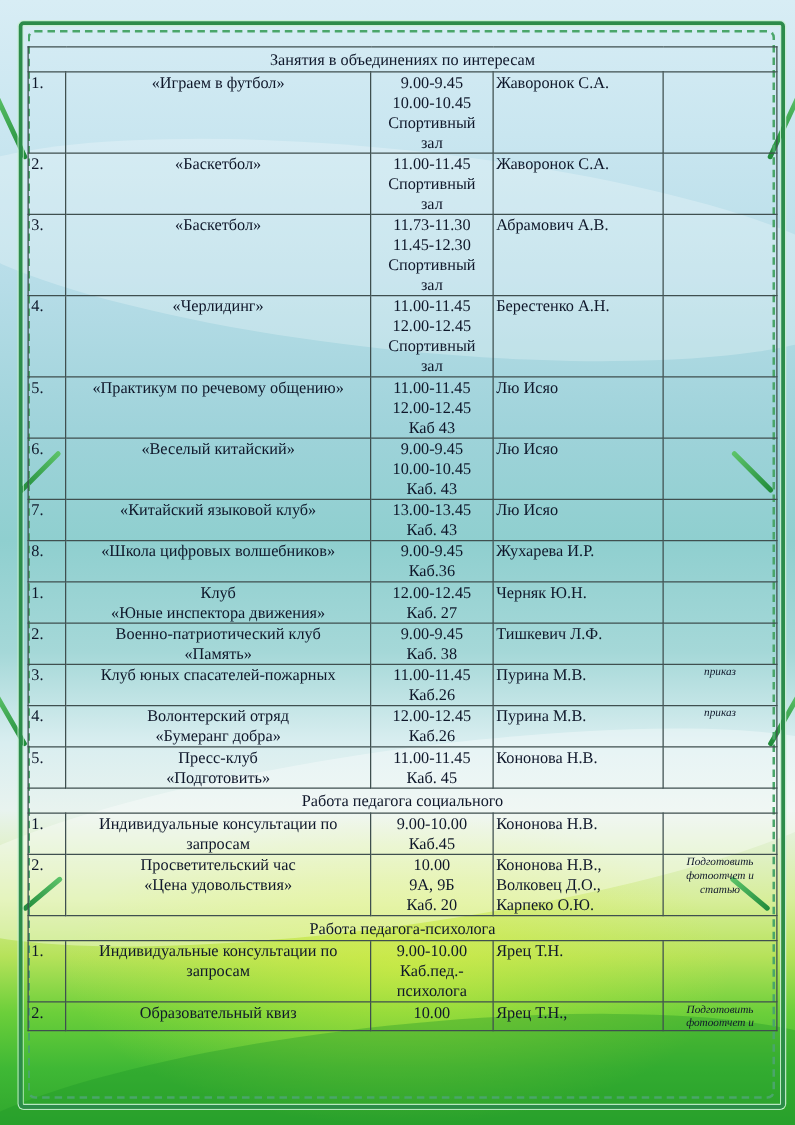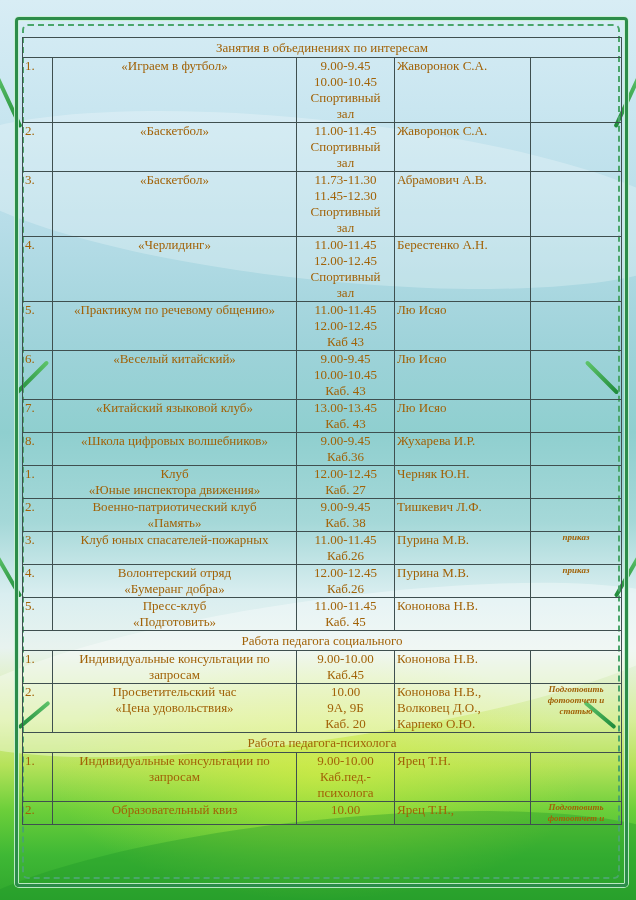--- a/index.html
+++ b/index.html
@@ -30,35 +30,35 @@
       border: 3px solid #2c8c4a; border-radius: 4px;
       box-shadow: 0 0 0 1px rgba(200,240,210,0.9), inset 0 0 0 1px rgba(200,240,210,0.9);
     }
     .frame-inner {
       position: absolute; left: 22px; top: 24px; width: 594px; height: 851px;
       border: 2px dashed #4aa66a; border-radius: 6px;
     }
     table.sched {
       position: absolute; left: 22px; top: 37px; width: 599px;
       border-collapse: collapse; table-layout: fixed;
-      font-size: 13px; line-height: 16px; color: #a16207;
+      font-size: 13px; line-height: 16px; color: #0f172a;
     }
     table.sched td {
       border: 1px solid #3f4f4f; padding: 0 2px; vertical-align: top;
     }
     col.c-num { width: 30px; }
     col.c-title { width: 244px; }
     col.c-time { width: 98px; }
     col.c-teacher { width: 136px; }
     col.c-note { width: 91px; }
     td.num { padding-left: 3px; }
     td.title { text-align: center; }
     td.time { text-align: center; }
     td.teacher { padding-left: 5px; }
-    td.note { text-align: center; font-style: italic; font-size: 9px; line-height: 11px; padding-top: 2px; font-weight: bold; }
+    td.note { text-align: center; font-style: italic; font-size: 9px; line-height: 11px; padding-top: 2px; }
     tr.section td { text-align: center; height: 19px; line-height: 19px; }
     .bold { font-weight: normal; }
     .line { display: block; }
   </style>
 </head>
 <body>
 
 <div class="wave wave3"></div>
 <div class="wave wave1"></div>
 <div class="wave wave2"></div>

